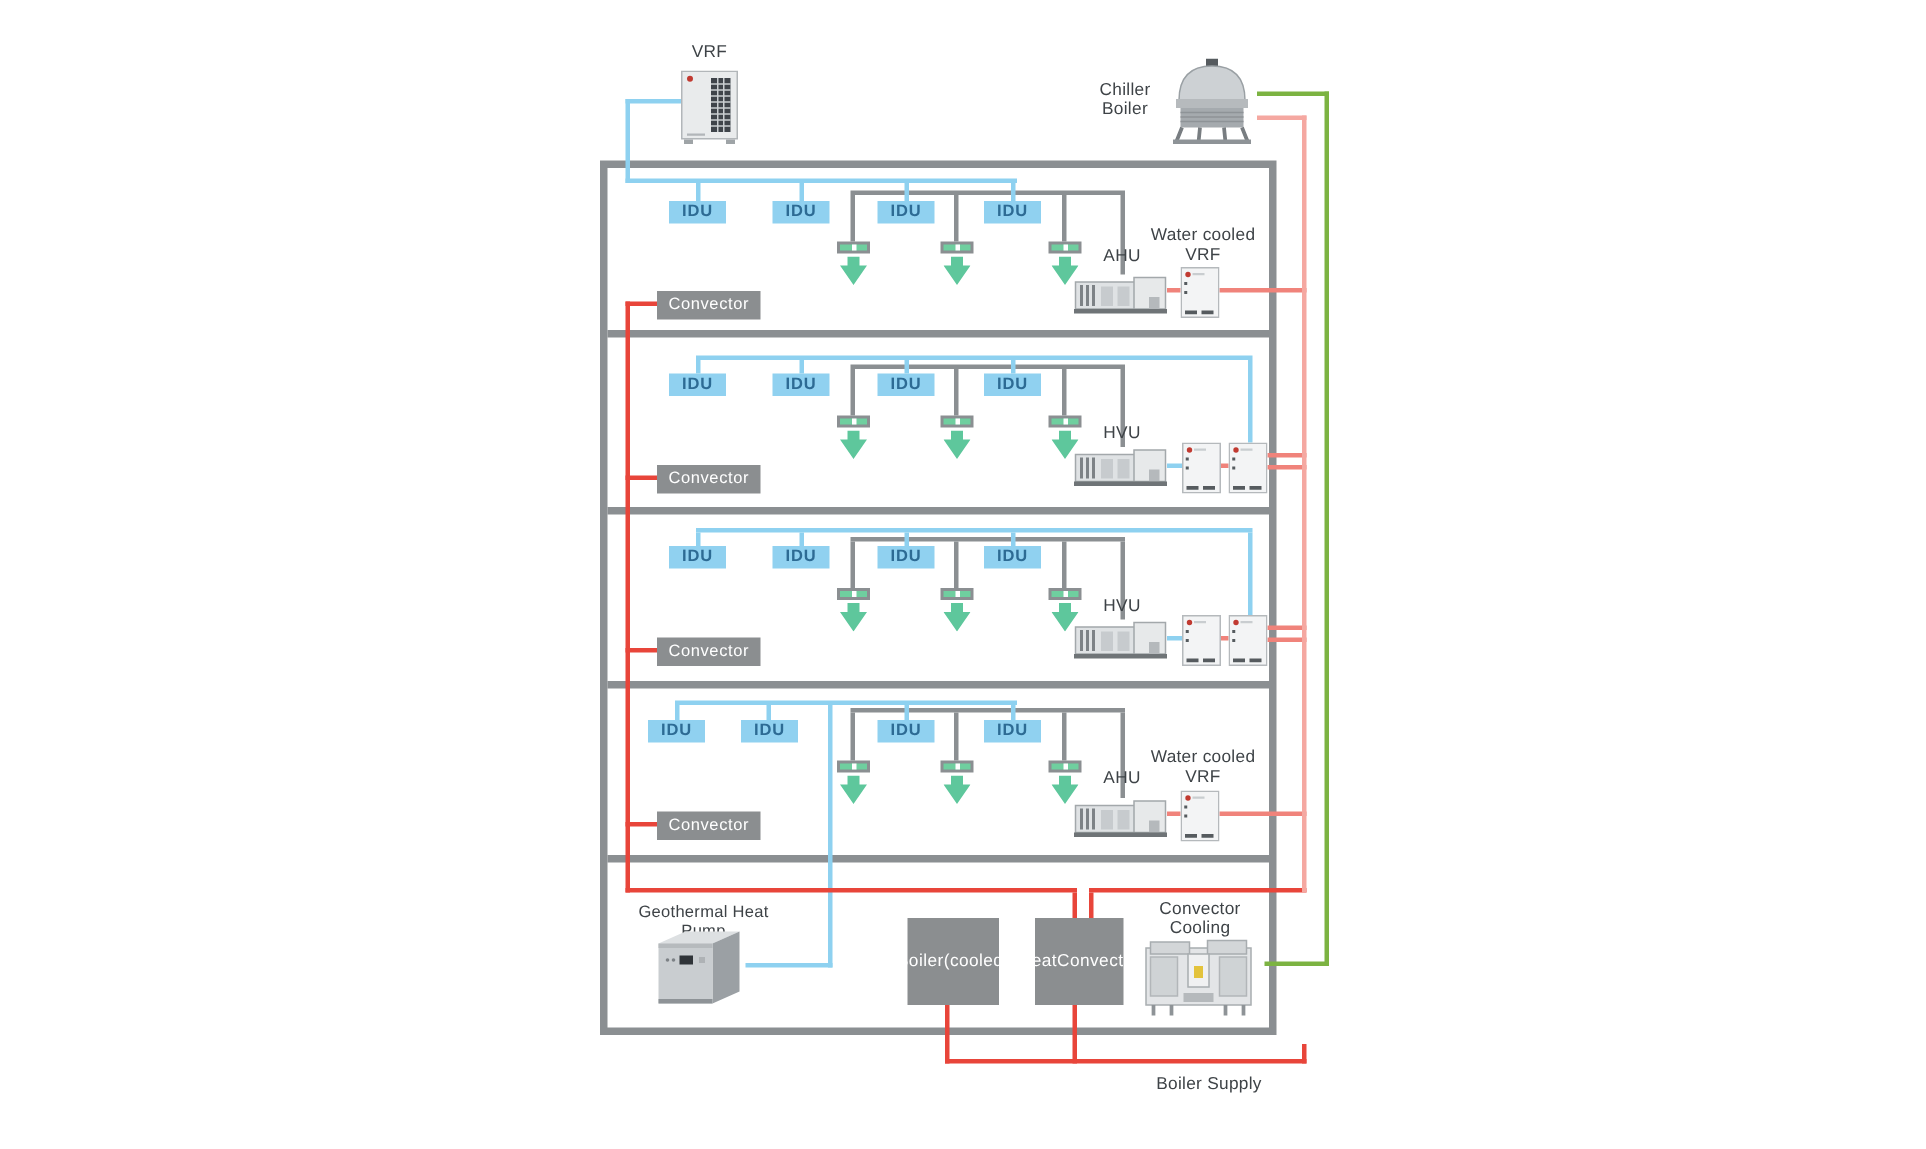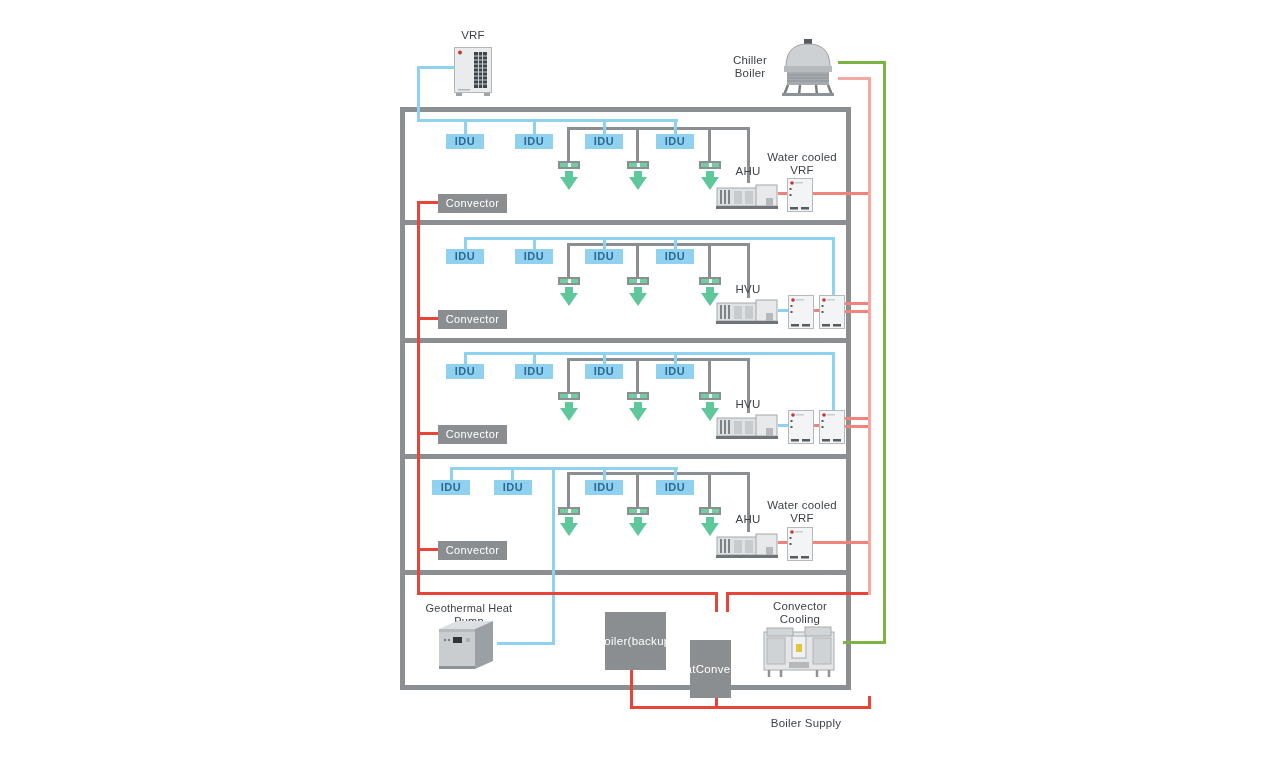--- a/index.html
+++ b/index.html
@@ -412,23 +412,23 @@
       <rect x="20" y="20" width="9" height="6" fill="#2f3438"></rect>
       <circle cx="12" cy="23" r="1.2" fill="#7d8286"></circle>
         <circle cx="16" cy="23" r="1.2" fill="#7d8286"></circle>
       <rect x="33" y="21" width="4" height="4" fill="#aeb2b5"></rect>
       <rect x="6" y="49" width="36" height="3" fill="#8e9397"></rect>
     </svg>
   </div>
 
   <div class="plantbox" style="left:605px;top:612px;width:61px;height:58px">
     <span>Boiler</span>
-    <span>(backup)</span>
-  </div>
-  <div class="plantbox" style="left:690px;top:640px;width:41px;height:58px">
+    <span>(cooled)</span>
+  </div>
+  <div class="plantbox" style="left:690px;top:612px;width:59px;height:58px">
     <span>Heat</span>
     <span>Convector</span>
   </div>
 
   <div class="lbl" style="left:760px;top:600px;width:80px">
     <div>Convector</div>
     <div>Cooling</div>
   </div>
   <div class="icon" style="left:761px;top:622px">
     <svg width="76" height="57" viewBox="0 0 76 57">

